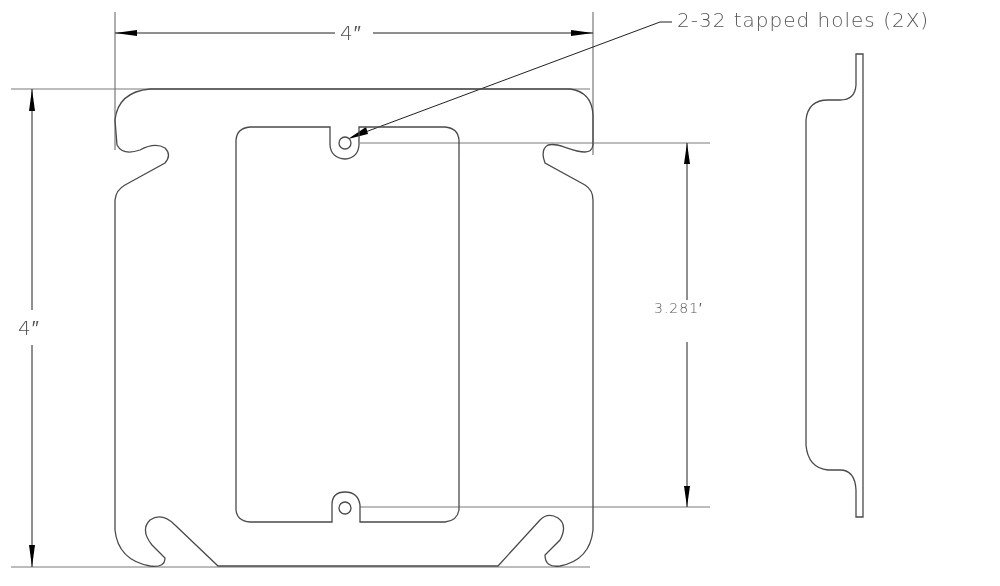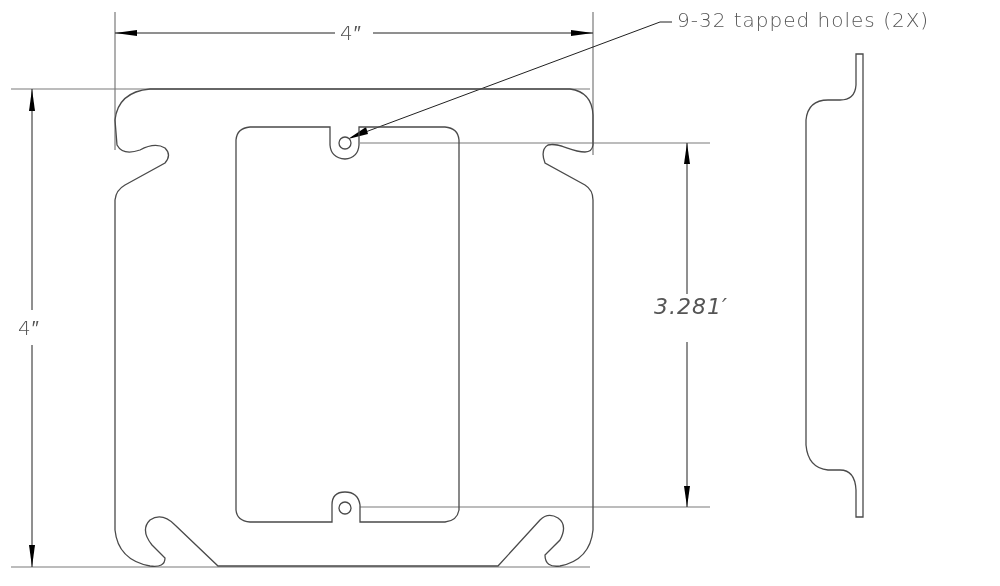--- a/index.html
+++ b/index.html
@@ -137,15 +137,15 @@
       L 840 100
       Q 855 100 856 85
       Z"></path>
   </g>
 </svg>
 
 <div class="label" style="left:340px; top:21px; font-size:20px; background:transparent;">4″</div>
 
 <div class="label" style="left:18px; top:316px; font-size:20px;">4″</div>
 
-<div class="label" style="left:654px; top:294px; font-size:22px;font-style:italic;">3.281′</div>
+<div class="label" style="left:654px; top:300px; font-size:14px;">3.281′</div>
 
-<div class="label" style="left:677px; top:8px; font-size:20px;">9-32 tapped holes (2X)</div>
+<div class="label" style="left:677px; top:8px; font-size:20px;">2-32 tapped holes (2X)</div>
 
 </body></html>

